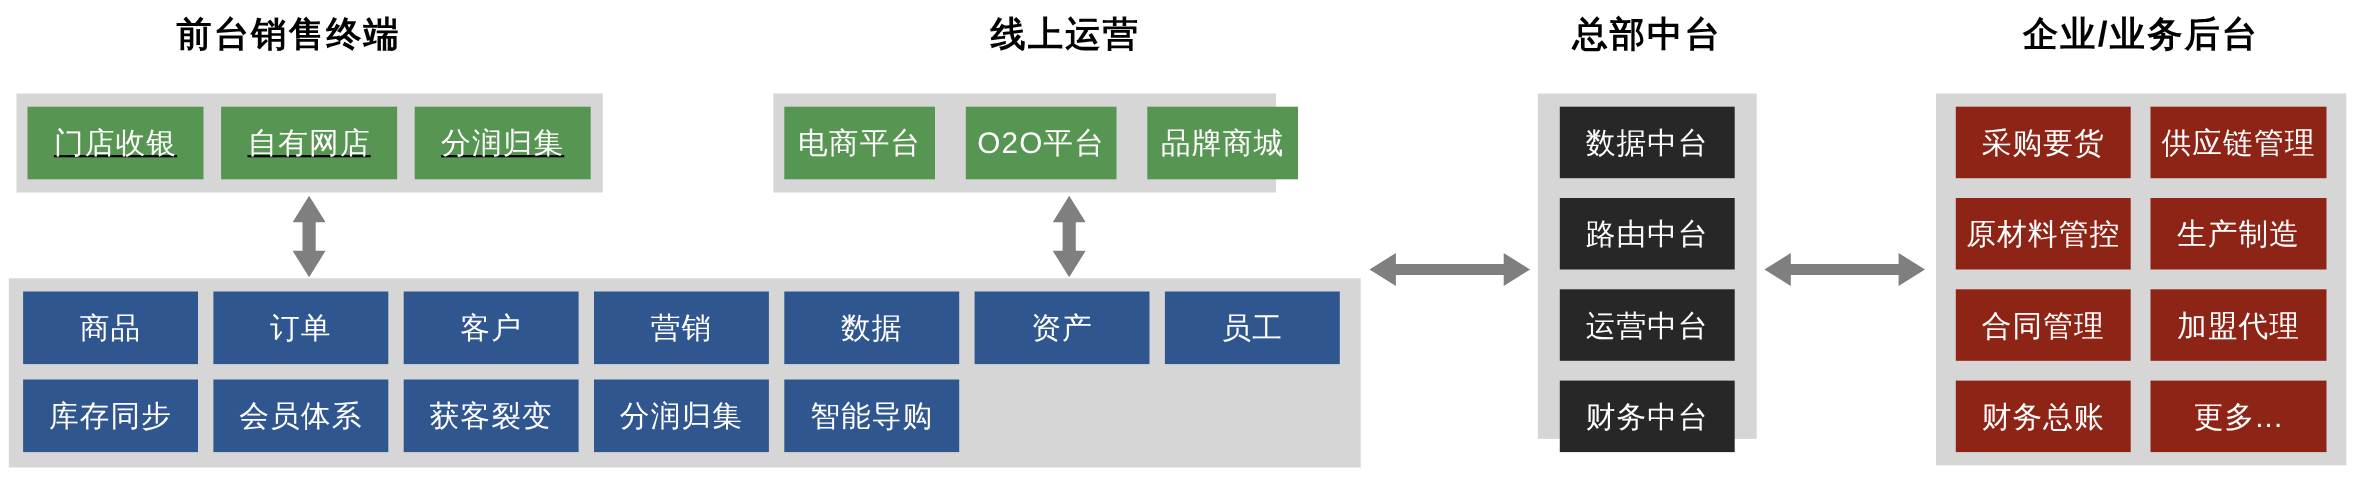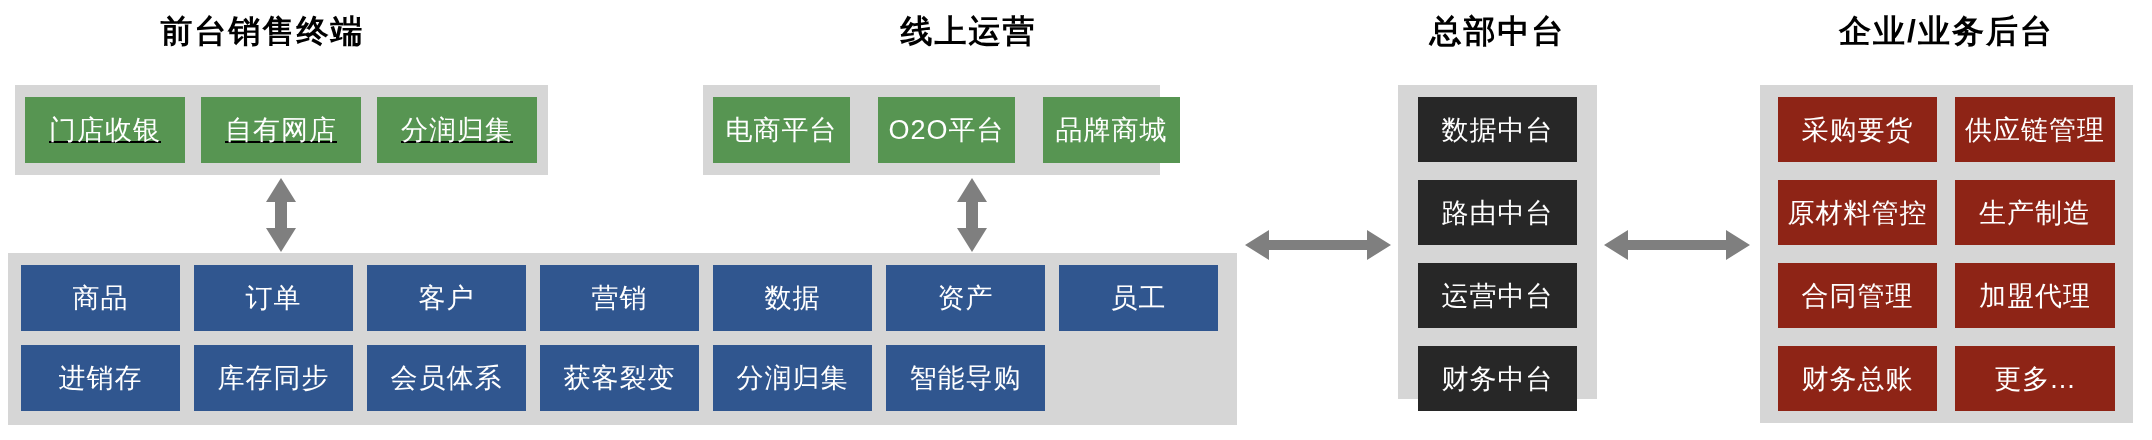--- a/index.html
+++ b/index.html
@@ -118,21 +118,20 @@
 </div>
 
 <div class="group" id="group-platform">
   <div class="box blue">商品</div>
   <div class="box blue">订单</div>
   <div class="box blue">客户</div>
   <div class="box blue">营销</div>
   <div class="box blue">数据</div>
   <div class="box blue">资产</div>
   <div class="box blue">员工</div>
-  <div class="box blue">进销存</div>
   <div class="box blue">库存同步</div>
   <div class="box blue">会员体系</div>
   <div class="box blue">获客裂变</div>
   <div class="box blue">分润归集</div>
   <div class="box blue">智能导购</div>
 </div>
 
 <div class="group" id="group-hq">
   <div class="box dark">数据中台</div>
   <div class="box dark">路由中台</div>

